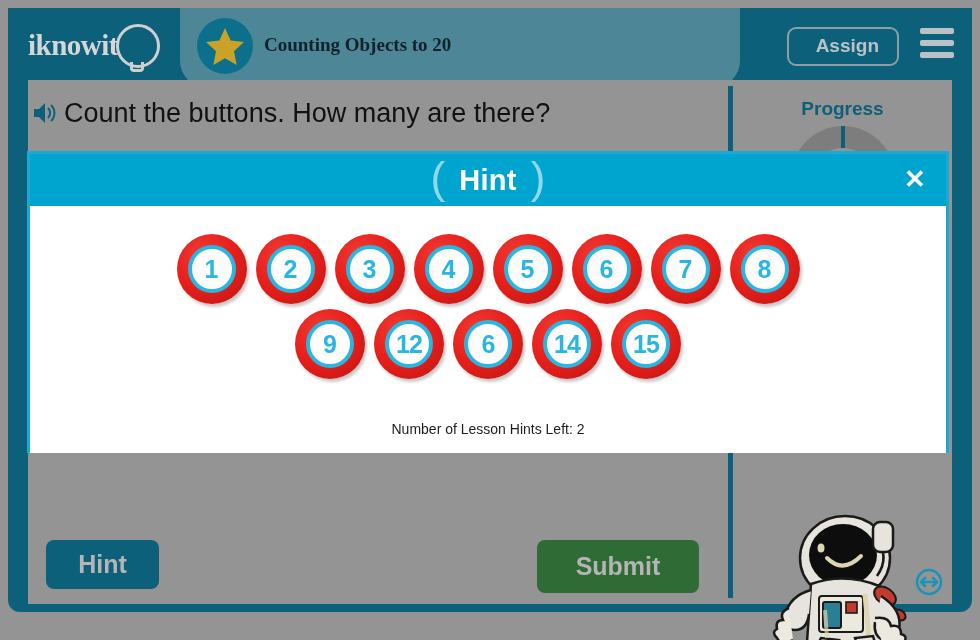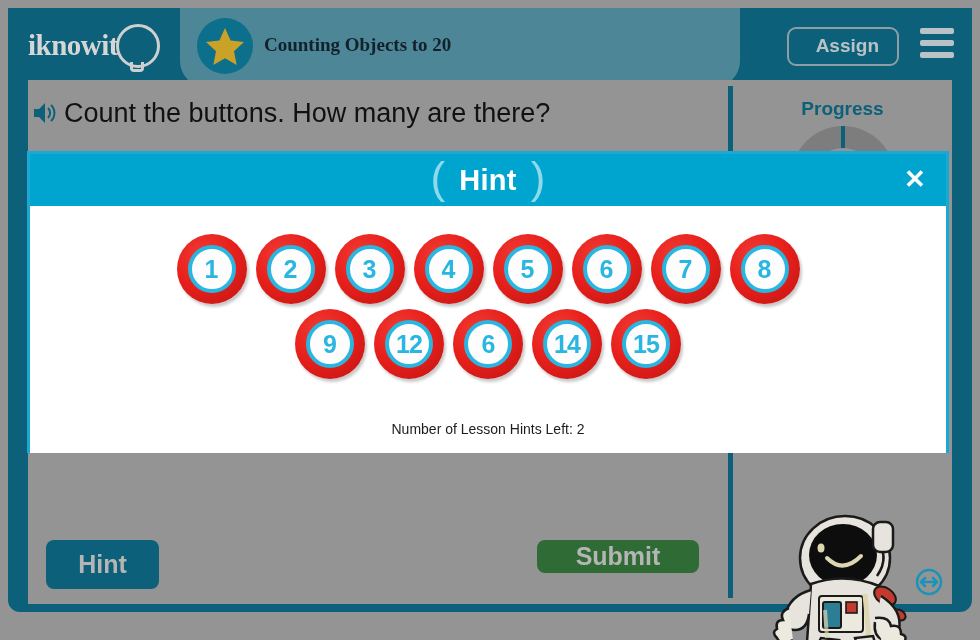--- a/index.html
+++ b/index.html
@@ -213,21 +213,21 @@
     border: none;
     border-radius: 8px;
     font-size: 25px;
     font-weight: bold;
     cursor: pointer;
     font-family: "Liberation Sans", sans-serif;
   }
   #submit-button {
     position: absolute;
     left: 509px; top: 460px;
-    width: 162px; height: 33px;
+    width: 162px; height: 53px;
     background: #2f6b34;
     color: #b5b5b5;
     border: none;
     border-radius: 8px;
     font-size: 25px;
     font-weight: bold;
     cursor: pointer;
     font-family: "Liberation Sans", sans-serif;
   }
 

